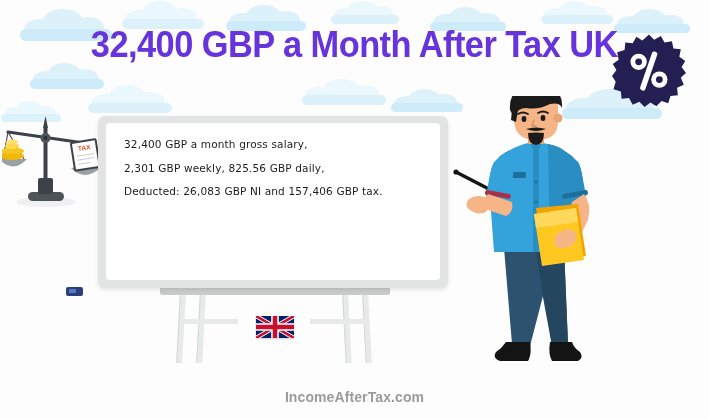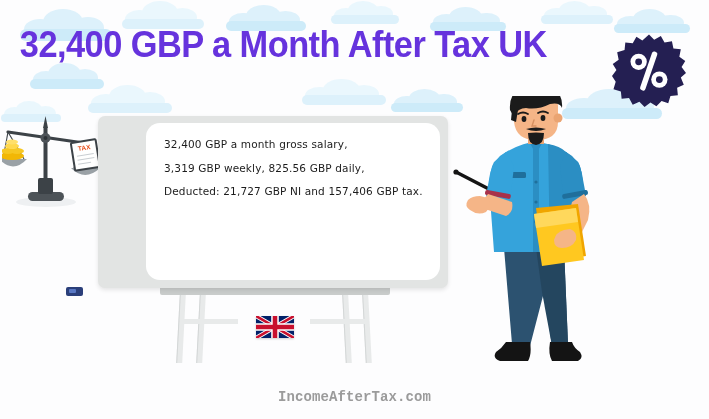--- a/index.html
+++ b/index.html
@@ -29,21 +29,21 @@
     border-radius: 40px;
   }
   .cloud.pale .lobe { background: #eaf7fd; }
   .cloud.pale .bar  { background: #ddf1fb; }
 
   
   #title-wrap {
     position: absolute;
     left: 0; top: 24px;
     width: 709px;
-    text-align: left;
+    text-align: center;
     z-index: 20;
   }
   #title {
     display: inline-block;
     font-family: "Liberation Sans", sans-serif;
     font-weight: bold;
     font-size: 37px;
     line-height: 42px;
     letter-spacing: -0.6px;
     color: #6633dd;
@@ -72,22 +72,21 @@
     width: 350px; height: 172px;
     background: #e2e4e3;
     border-radius: 7px;
     box-shadow: 0 2px 4px rgba(0,0,0,0.10);
     z-index: 10;
   }
   #board-inner {
     position: absolute;
     left: 8px; top: 7px; right: 8px; bottom: 8px;
     background: #ffffff;
-    border-radius: 14px;
-    margin-left: 40px;
+    border-radius: 4px;
   }
   #board-text {
     position: absolute;
     left: 18px; top: 10px; right: 8px;
     font-family: "DejaVu Sans", sans-serif;
     font-size: 10.5px;
     line-height: 23.5px;
     color: #1c1c1c;
     letter-spacing: 0.15px;
   }
@@ -147,21 +146,21 @@
   
   #teacher { position: absolute; left: 452px; top: 96px; width: 200px; height: 296px; z-index: 15; }
   #teacher svg { display: block; }
 
   
   #footer {
     position: absolute;
     left: 0; bottom: 14px;
     width: 709px;
     text-align: center;
-    font-family: Liberation Mono, monospace;
+    font-family: Liberation Sans, sans-serif;
     font-weight: bold;
     font-size: 14px;
     color: #9b9b9b;
     letter-spacing: 0.1px;
     z-index: 20;
   }
 </style>
 </head>
 <body>
 
@@ -328,22 +327,22 @@
       <path d="M0,0 L60,36 M60,0 L0,36" stroke="#c8102e" stroke-width="4.2"></path>
       <path d="M30,0 V36 M0,18 H60" stroke="#ffffff" stroke-width="12"></path>
       <path d="M30,0 V36 M0,18 H60" stroke="#c8102e" stroke-width="7.2"></path>
     </svg>
   </div>
 
   <div id="board">
     <div id="board-inner">
       <div id="board-text">
         <div class="ln">32,400 GBP a month gross salary,</div>
-        <div class="ln">3,319 GBP weekly, 825.56 GBP daily,</div>
-        <div class="ln">Deducted: 21,727 GBP NI and 157,406 GBP tax.</div>
+        <div class="ln">2,301 GBP weekly, 825.56 GBP daily,</div>
+        <div class="ln">Deducted: 26,083 GBP NI and 157,406 GBP tax.</div>
       </div>
     </div>
   </div>
   <div id="marker"></div>
 
   <div id="teacher">
     <svg width="200" height="296" viewBox="0 0 200 296" aria-hidden="true">
 
       <g>
         <line x1="4" y1="76" x2="58" y2="104" stroke="#141414" stroke-width="3.4" stroke-linecap="round"></line>

